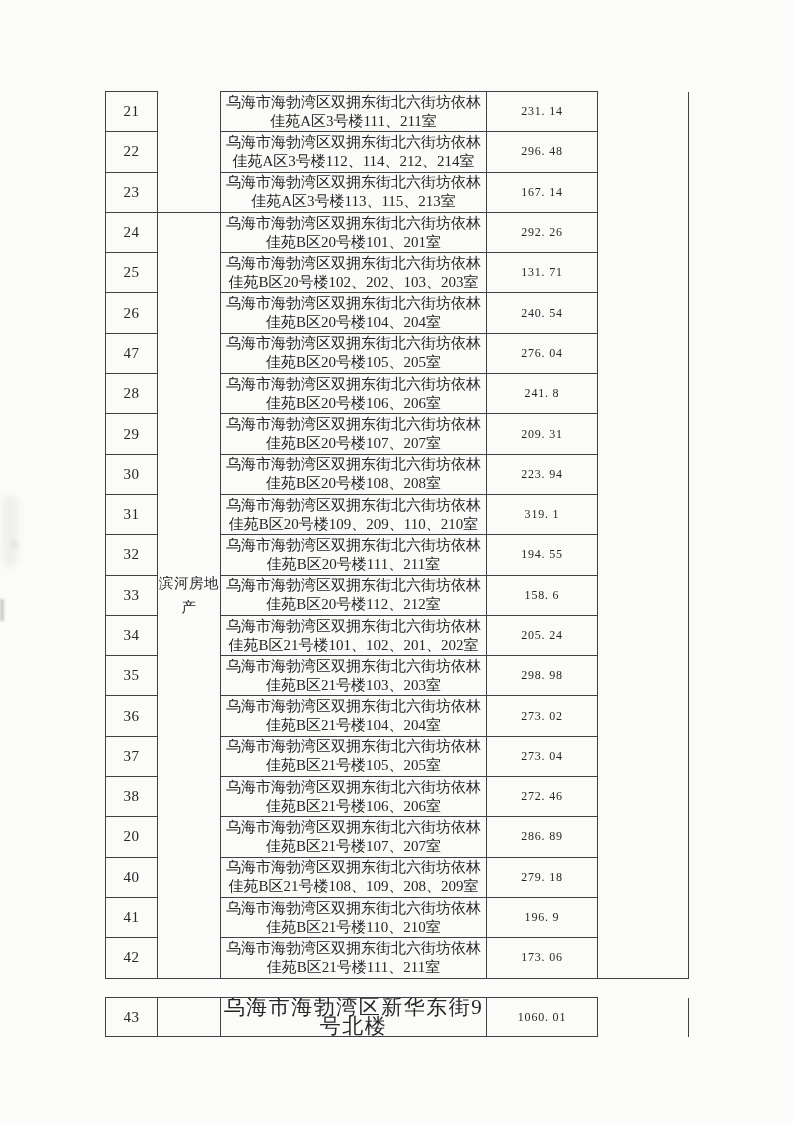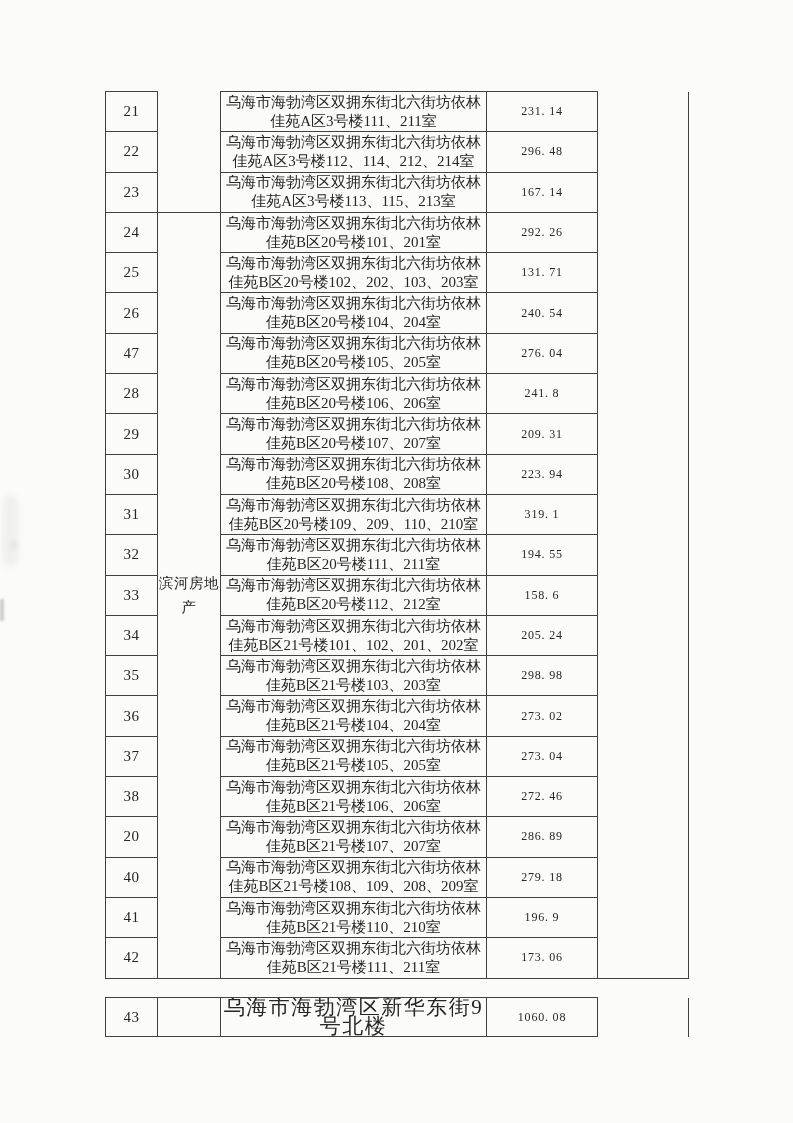--- a/index.html
+++ b/index.html
@@ -236,17 +236,17 @@
       <col style="width:63px">
       <col style="width:266px">
       <col style="width:111px">
       <col style="width:91px">
   </colgroup>
   <tbody>
     <tr>
       <td class="no">43</td>
       <td class="cat"></td>
       <td class="addr addr-one">乌海市海勃湾区新华东街9号北楼</td>
-      <td class="val">1060. 08</td>
+      <td class="val">1060. 01</td>
       <td class="blankcol2"></td>
     </tr>
   </tbody>
 </table>
 
 </body></html>

